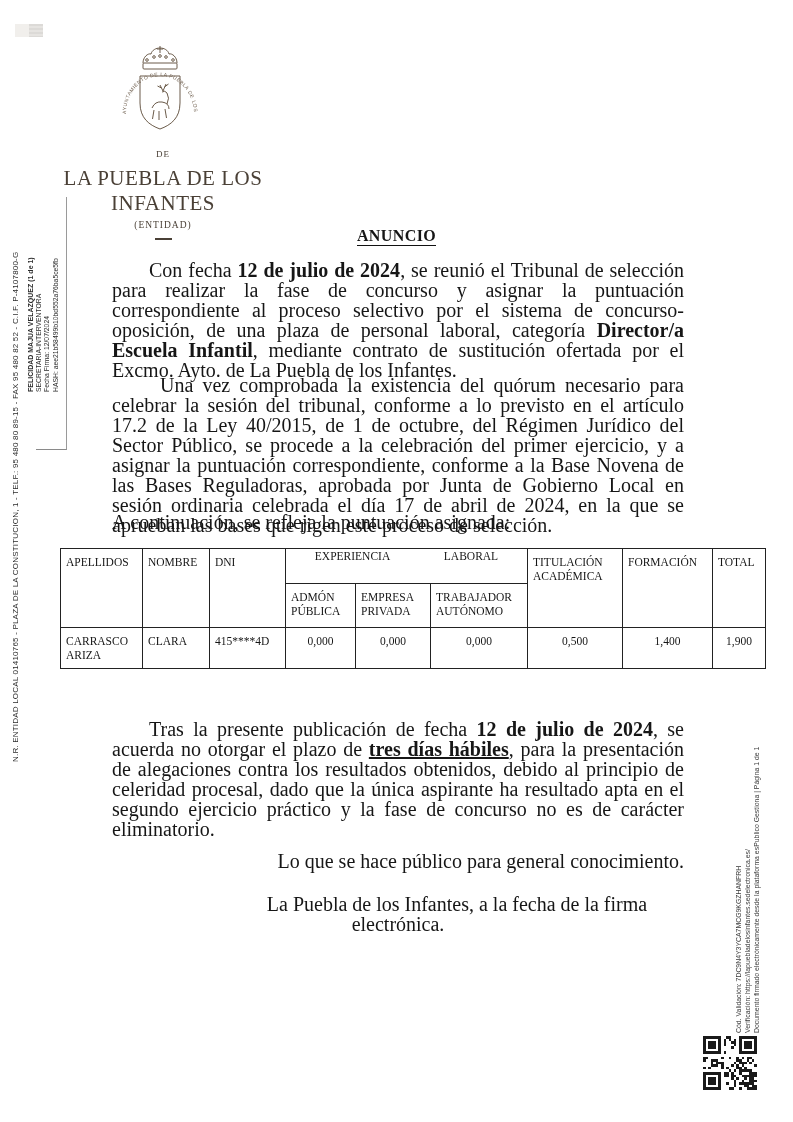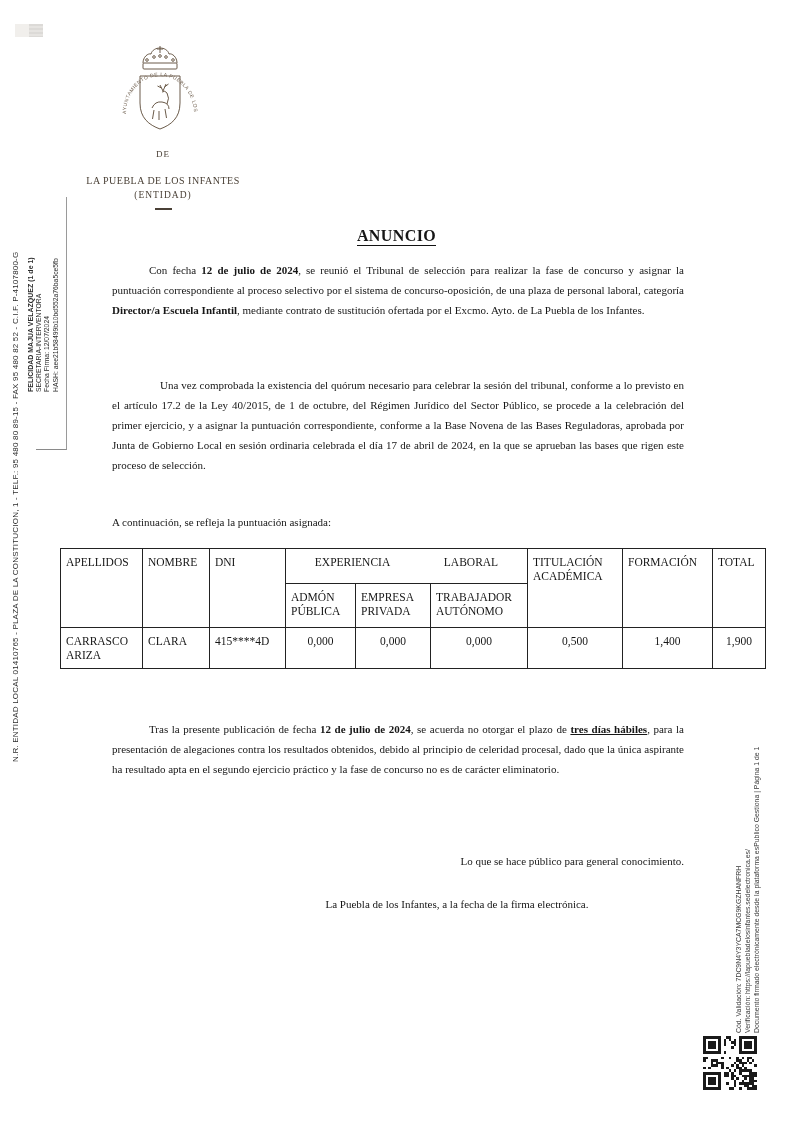--- a/index.html
+++ b/index.html
@@ -21,45 +21,45 @@
              border-right:1px solid #9a9a9a;border-bottom:1px solid #8a8a8a;}
 
   
   .right-stack{left:735px;top:1033px;width:366px;font-size:6.9px;line-height:8.8px;color:#3a3a3a;}
 
   
   .crest{position:absolute;left:114px;top:40px;width:92px;height:108px;}
   .org-header{position:absolute;left:35px;top:146px;width:256px;text-align:center;color:#4a4036;}
   .org-l1{font-size:16.5px;letter-spacing:1px;}
   .org-l2{font-size:9px;margin-top:3px;letter-spacing:1px;}
-  .org-l3{font-size:10px;margin-top:16px;letter-spacing:.5px;}
+  .org-l3{font-size:21px;margin-top:7px;letter-spacing:.5px;}
   .org-l4{font-size:9.5px;margin-top:4px;letter-spacing:1px;}
   .org-dash{width:17px;height:2px;background:#4a4036;margin:8px auto 0 auto;}
 
   
   .doc-title{position:absolute;left:0;top:227px;width:100%;text-align:center;}
   .doc-title span{font-weight:bold;font-size:16px;border-bottom:1.6px solid #111;padding-bottom:1px;letter-spacing:.4px;}
 
   
-  .para{position:absolute;left:112px;width:572px;font-size:11px;line-height:20px;
+  .para{position:absolute;left:112px;width:572px;font-size:20px;line-height:20px;
         text-align:justify;}
   .p1{top:260px;text-indent:37px;}
   .p2{top:375px;text-indent:48px;}
   .intro{top:512px;text-align:left;}
   .p3{top:719px;text-indent:37px;}
   .closing{top:851px;text-align:right;text-indent:48px;}
   .place-date{top:894px;text-align:center;text-indent:118px;}
   .bold{font-weight:bold;}
   .bold-ul{font-weight:bold;text-decoration:underline;}
 
   
   .score-table{position:absolute;left:60px;top:548px;border-collapse:collapse;table-layout:fixed;}
   .score-table td,.score-table th{border:1px solid #222;font-weight:normal;
         font-size:11.5px;line-height:14px;vertical-align:top;padding:6px 5px;text-align:left;}
-  .score-table .exp-cell{padding:6px 2px;}
+  .score-table .exp-cell{padding:0 2px;}
   .exp-flex{display:flex;justify-content:space-around;}
   .score-table .num{text-align:center;vertical-align:top;}
   .r1{height:35px;} .r2{height:44px;} .r3{height:21px;margin-top:8px;}
   .datacell{vertical-align:middle;}
 
   
   .sig-block{position:absolute;left:0;top:982px;width:100%;text-align:center;
              font-size:13.8px;line-height:22px;}
 
   

